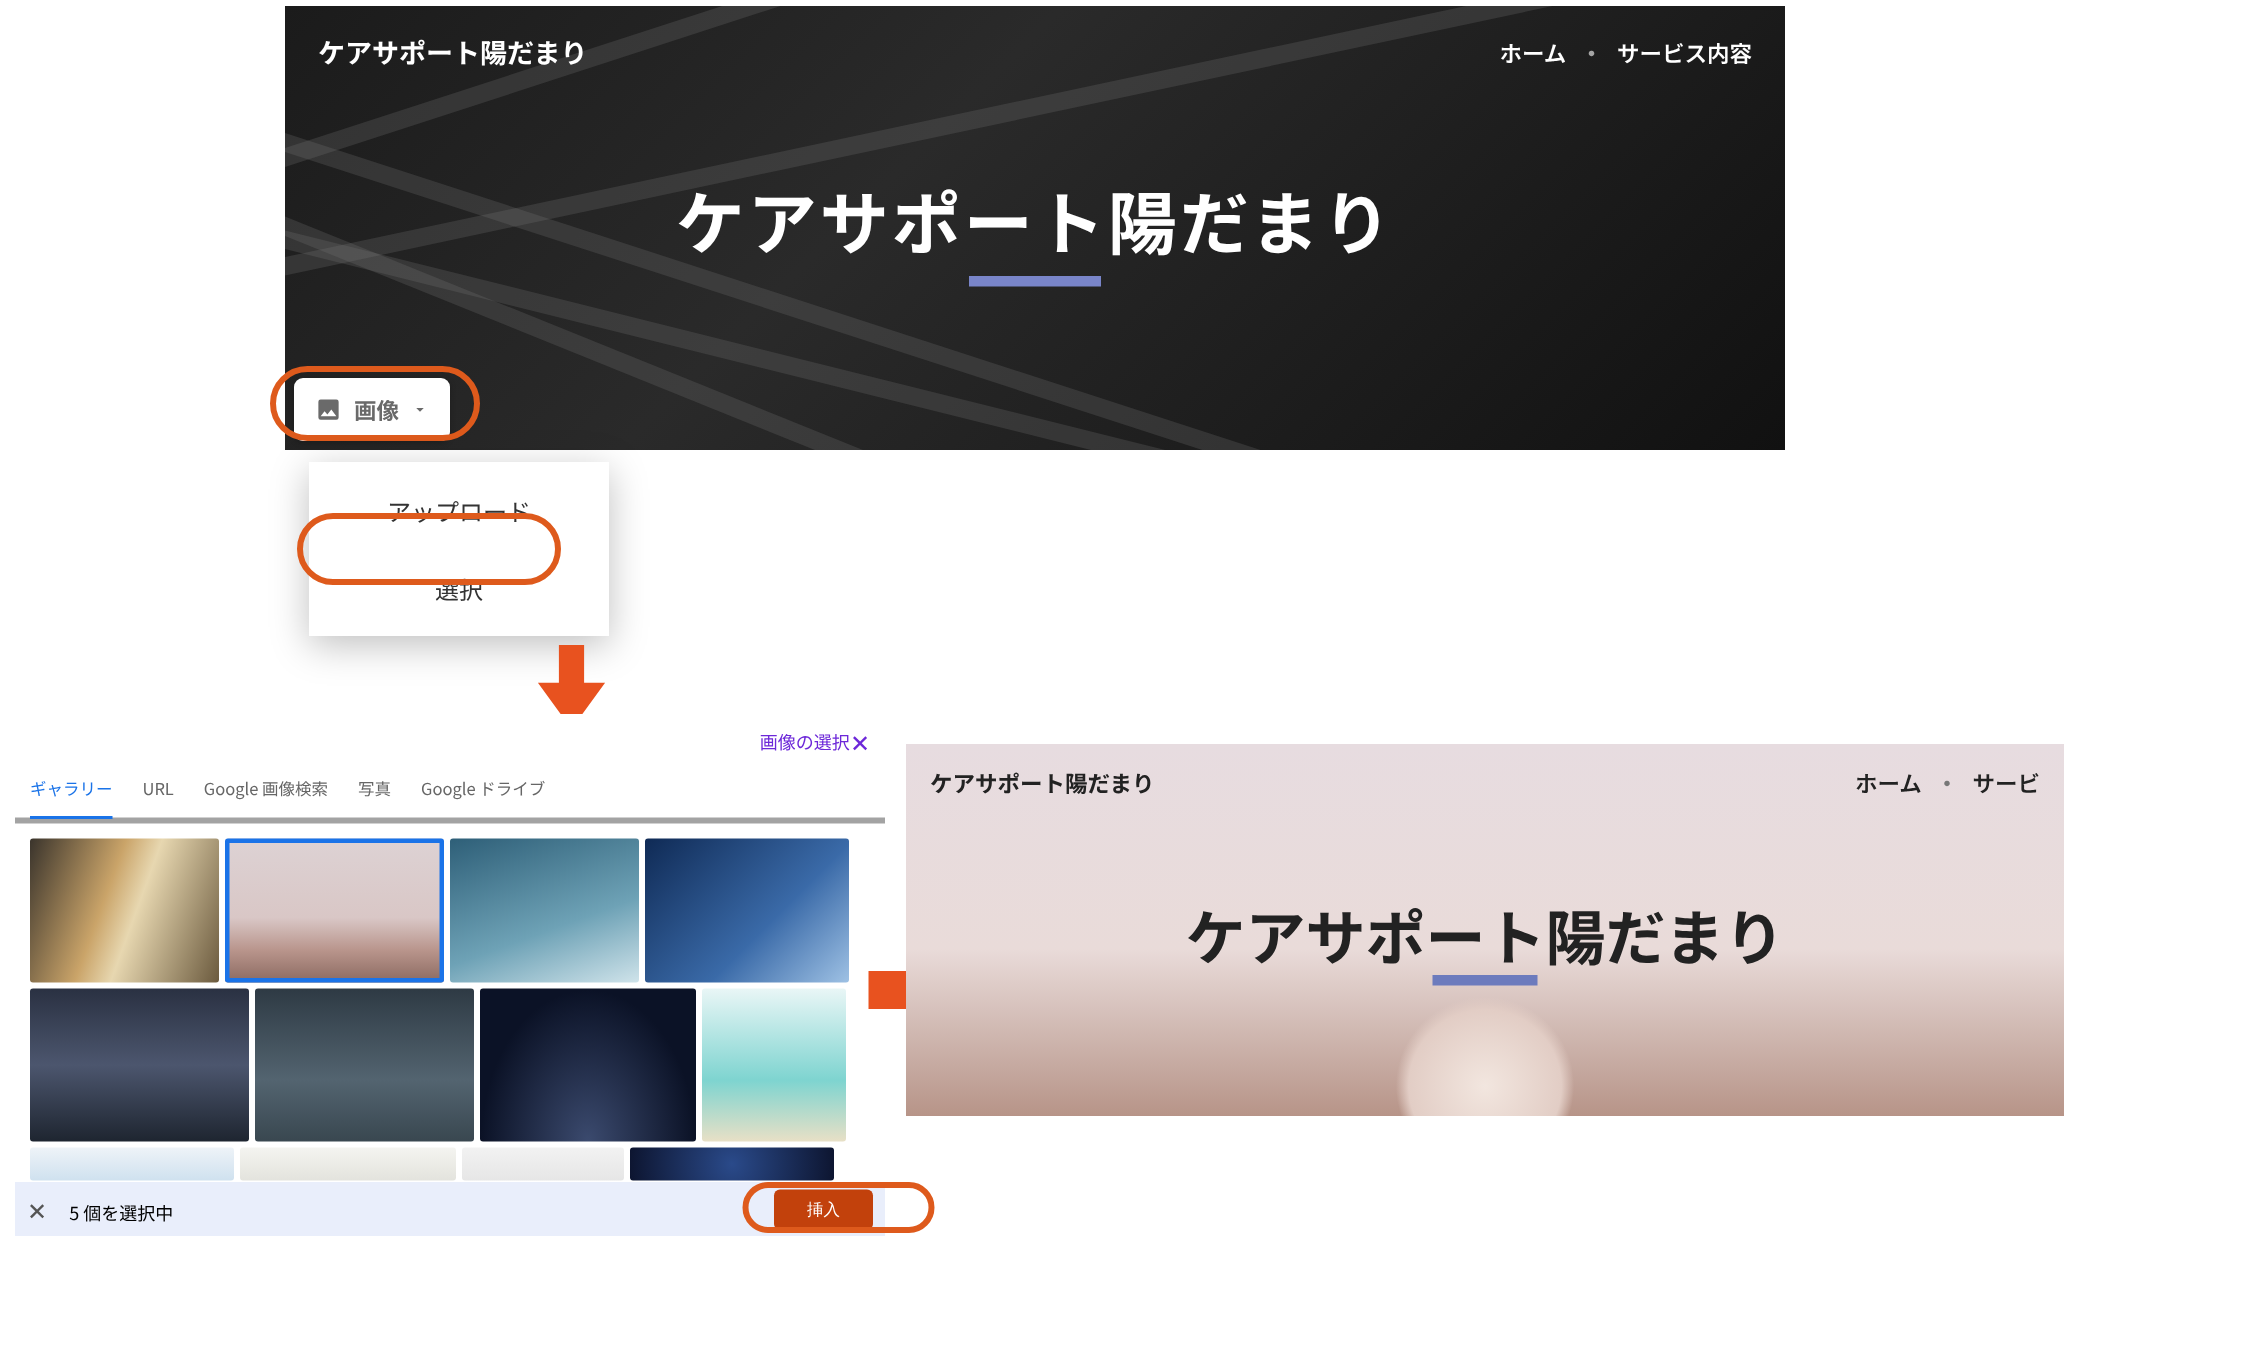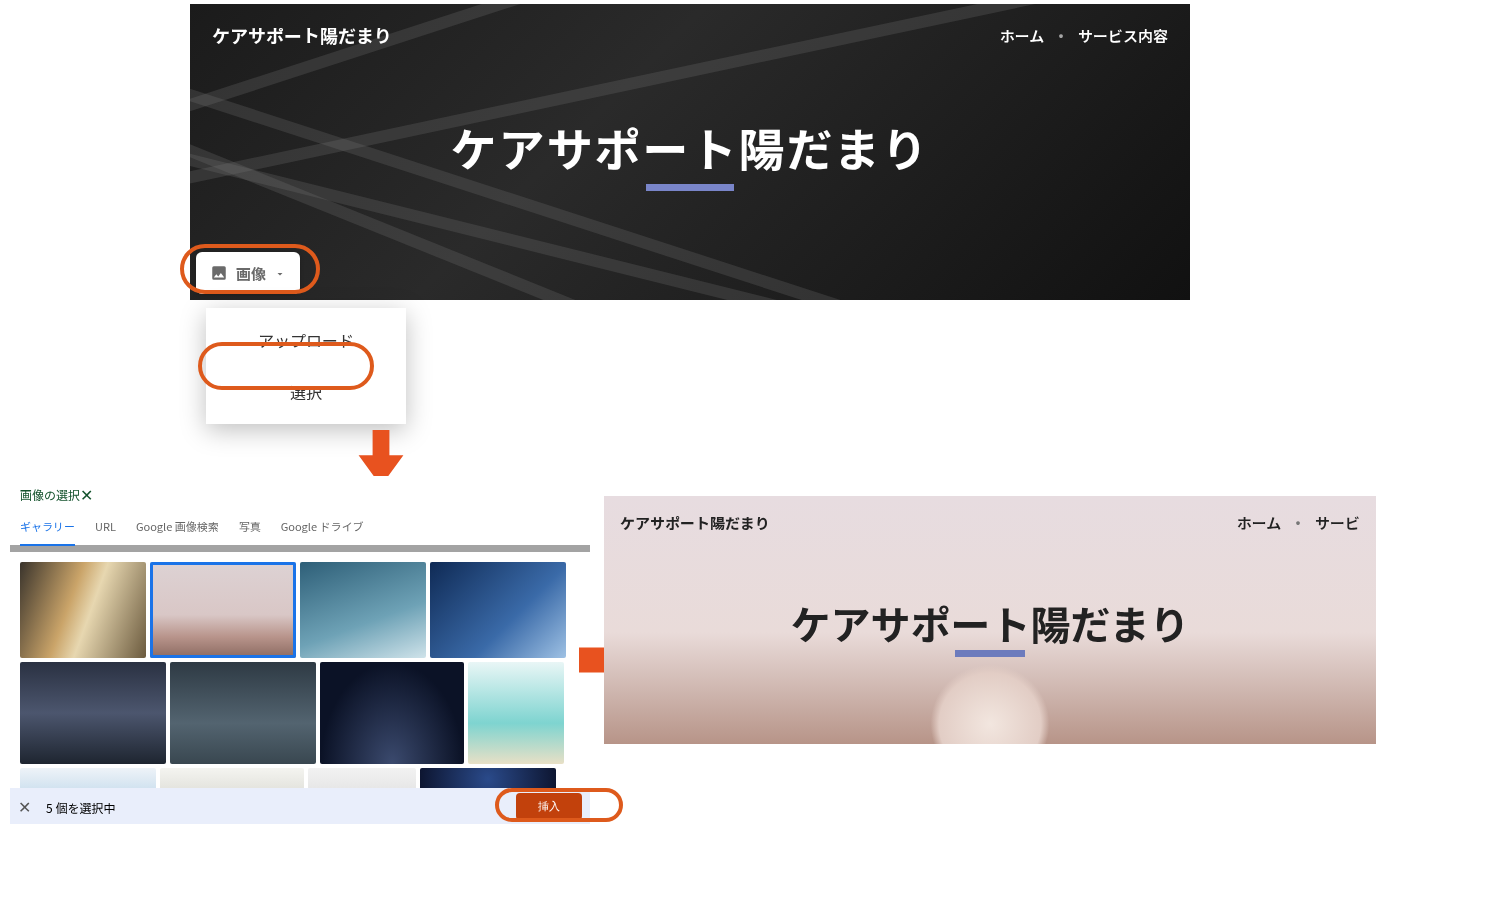--- a/index.html
+++ b/index.html
@@ -27,22 +27,22 @@
   .menu-item { padding: 14px 20px; font-size: 16px; color: #333; text-align: center; }
   .hl2 { left: 8px; top: 338px; width: 176px; height: 48px; }
 
   
   .arrow { position: absolute; fill: #e8521f; }
   .arrow1 { left: 350px; top: 430px; width: 62px; height: 56px; }
   .arrow2 { left: 575px; top: 625px; width: 78px; height: 70px; }
 
   
   .panel2 { position: absolute; left: 10px; top: 476px; width: 580px; height: 348px; background: #fff; }
-  .picker-head { display: flex; justify-content: flex-start; align-items: center; padding: 6px 10px 2px; font-size: 12px; color: #14532d; }
-  .tabs { display: flex; gap: 20px; padding: 10px 10px 0; font-size: 11px; color: #666; border-bottom: 7px solid #a3a3a3; }
+  .picker-head { display: flex; justify-content: flex-end; align-items: center; padding: 6px 10px 2px; font-size: 12px; color: #6d28d9; }
+  .tabs { display: flex; gap: 20px; padding: 10px 10px 0; font-size: 11px; color: #666; border-bottom: 4px solid #a3a3a3; }
   .tab { padding-bottom: 10px; }
   .tab.active { color: #1a73e8; border-bottom: 2px solid #1a73e8; margin-bottom: -1px; }
   .gallery { padding: 10px; display: flex; flex-wrap: wrap; gap: 4px; }
   .thumb { height: 96px; border-radius: 2px; }
   .thumb.sel { outline: 3px solid #1a73e8; outline-offset: -3px; }
   .statusbar { position: absolute; bottom: 0; left: 0; right: 0; height: 36px; background: #e9eefb; display: flex; align-items: center; justify-content: space-between; padding: 0 8px; font-size: 12px; }
   .close-x { font-size: 16px; color: #555; margin-right: 12px; cursor: pointer; }
   .insert-btn { background: #c2410c; color: #fff; border: none; border-radius: 4px; padding: 6px 22px; font-size: 11px; }
   .hl3 { position: absolute; left: 495px; top: 788px; width: 128px; height: 34px; }
 

